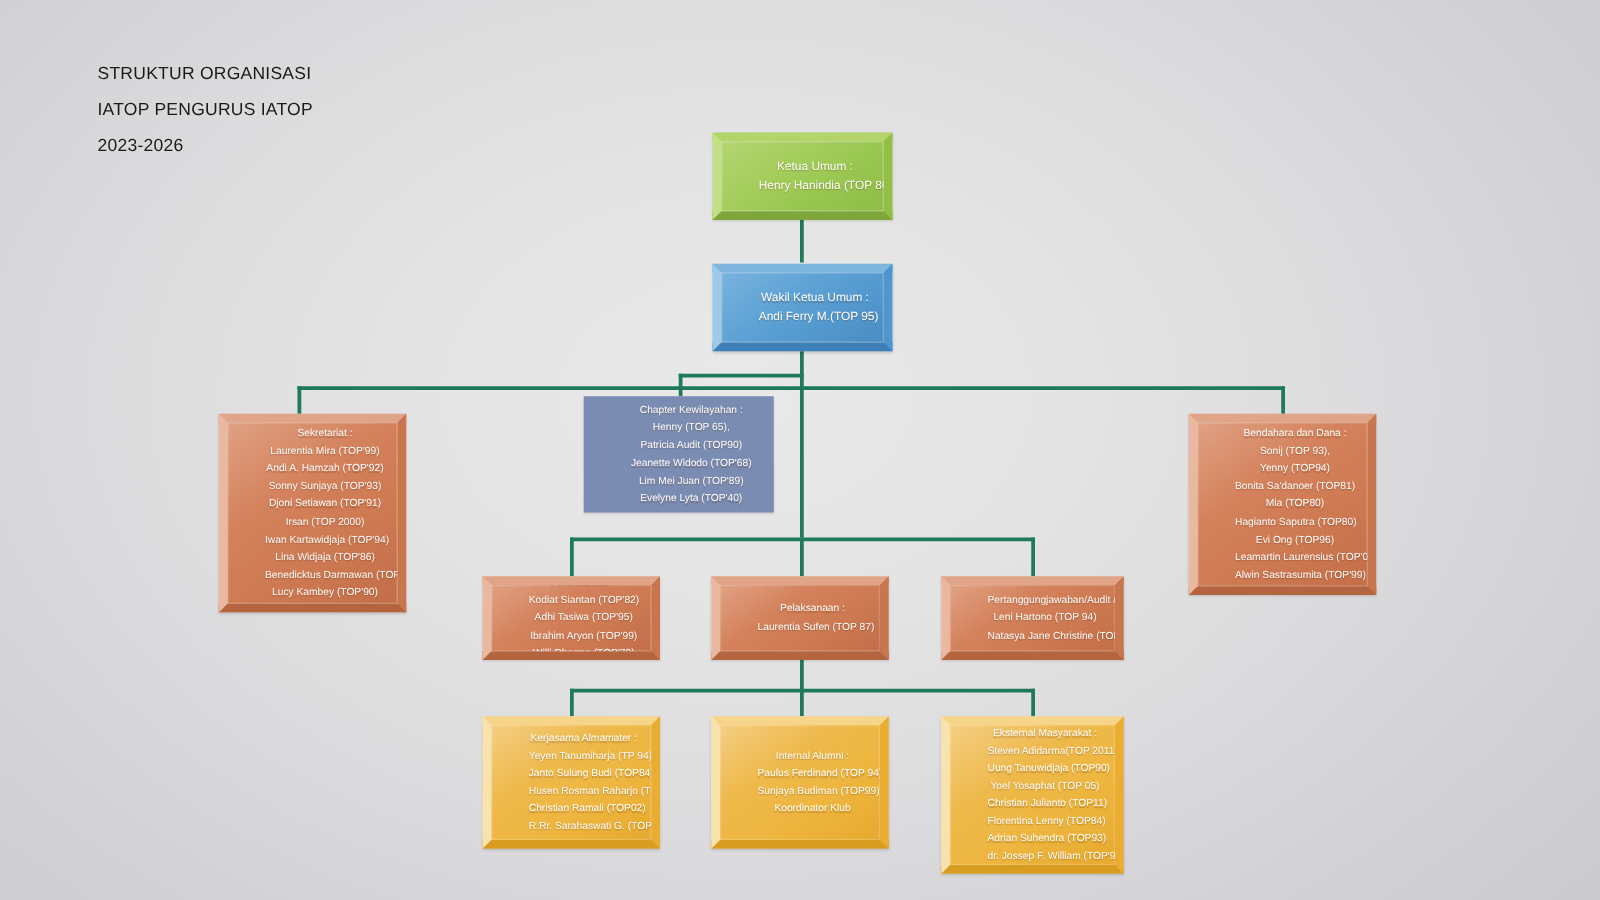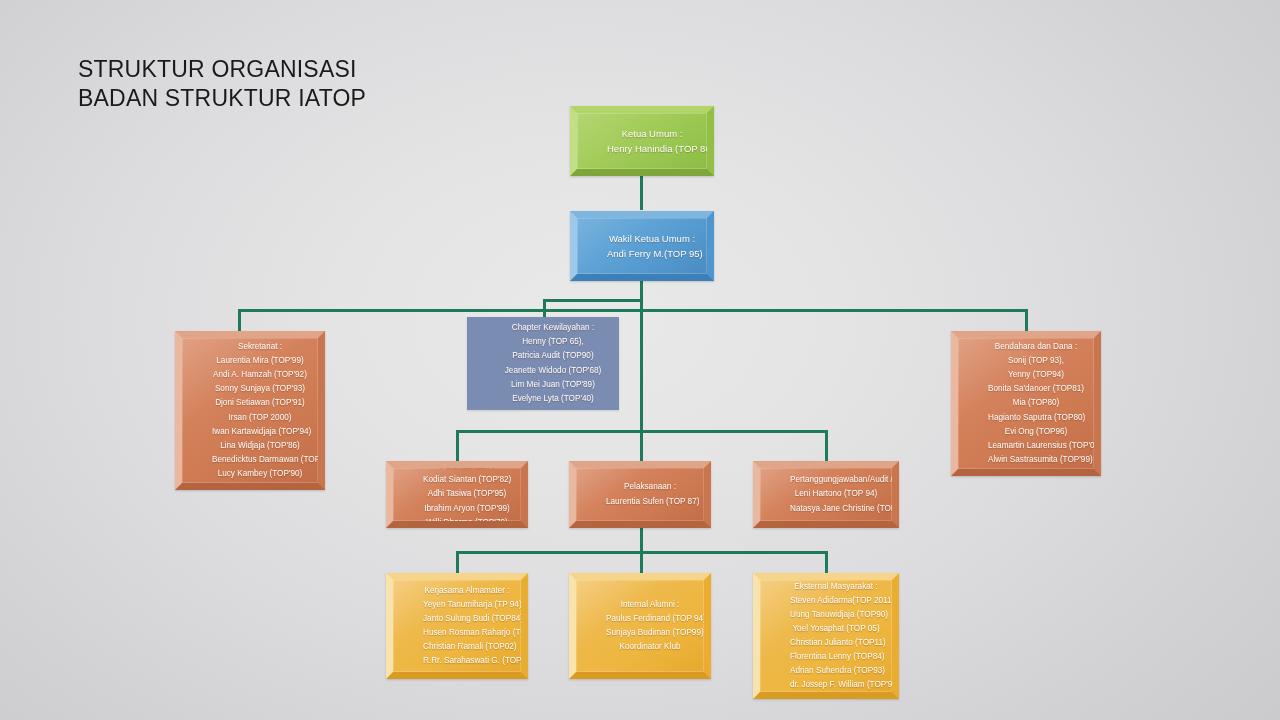--- a/index.html
+++ b/index.html
@@ -25,24 +25,24 @@
     background:
       radial-gradient(ellipse 900px 620px at 46% 44%,
         #e9e9ea 0%, #e4e4e5 28%, #dcdcde 55%, #d2d2d4 80%, #cbcbcd 100%);
     overflow: hidden;
   }
 
   
   #title-block {
     position: absolute;
     left: 78px;
-    top: 55px;
+    top: 44px;
     width: 430px;
     color: #1a1a1a;
-    font-size: 23px;
+    font-size: 14px;
     line-height: 29px;
     letter-spacing: .2px;
     font-weight: 400;
   }
   #title-block .tline { white-space: nowrap; }
 
   
   .conn {
     position: absolute;
     background: #1f7a5a;
@@ -118,21 +118,22 @@
       linear-gradient(315deg, rgba(0,0,0,.16) 0%, rgba(0,0,0,0) 12px);
   }
 </style>
 </head>
 <body>
 
 <div id="slide">
 
   <div id="title-block">
     <div class="tline">STRUKTUR ORGANISASI</div>
-    <div class="tline">BADAN STRUKTUR IATOP</div>
+    <div class="tline">IATOP PENGURUS IATOP</div>
+    <div class="tline">2023-2026</div>
   </div>
 
   <div class="conn v" style="left:640px; top:176px; height:34px;"></div>
 
   <div class="conn v" style="left:640px; top:281px; height:30px;"></div>
 
   <div class="conn h" style="left:543px; top:299px; width:100px;"></div>
   <div class="conn v" style="left:543px; top:299px; height:18px;"></div>
 
   <div class="conn h" style="left:238px; top:309px; width:790px;"></div>

